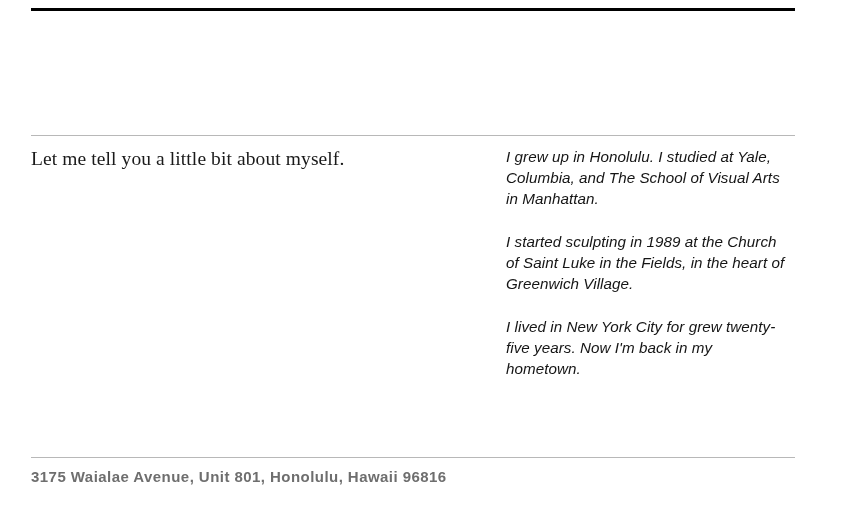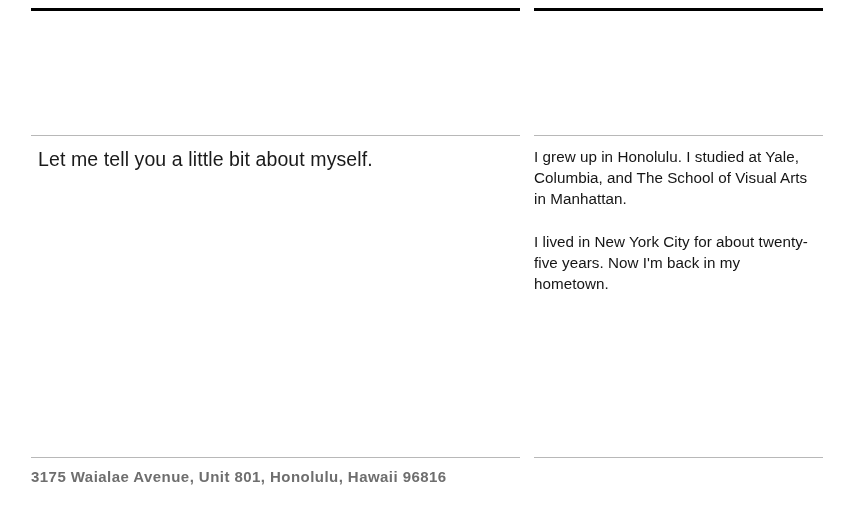--- a/index.html
+++ b/index.html
@@ -22,24 +22,25 @@
   
   .col-left {
     position: absolute;
     left: 31px;
     top: 0;
     width: 489px;
     height: 525px;
   }
   .col-right {
     position: absolute;
-    left: 534px;
+    left: 506px;
     top: 0;
     width: 289px;
     height: 368px;
+    font-style: italic;
   }
   
   .rule-top {
     position: absolute;
     top: 8px;
     left: 0;
     height: 0;
     border-top: 3px solid #000000;
   }
   .col-left .rule-top { width: 489px; }
@@ -64,27 +65,28 @@
     height: 0;
     border-top: 1px solid #b8b8b8;
   }
   .col-left .rule-bottom { width: 489px; }
   .col-right .rule-bottom { width: 289px; }
 
   
   .headline {
     position: absolute;
     top: 146px;
-    left: 7px;
+    left: 0;
     width: 480px;
     font-size: 19.5px;
     line-height: 26px;
     font-weight: 400;
     color: #1a1a1a;
     letter-spacing: 0.1px;
+    font-family: Liberation Serif, serif;
   }
 
   
   .body-copy {
     position: absolute;
     top: 146px;
     left: 0;
     width: 285px;
   }
   .body-copy p {
@@ -123,18 +125,19 @@
     <div class="headline">Let me tell you a little bit about myself.</div>
     <div class="rule-bottom"></div>
     <div class="footer-text">3175 Waialae Avenue, Unit 801, Honolulu, Hawaii  96816</div>
   </div>
 
   <div class="col-right">
     <div class="rule-top"></div>
     <div class="rule-mid"></div>
     <div class="body-copy">
       <p>I grew up in Honolulu. I studied at Yale, Columbia, and The School of Visual Arts in Manhattan.</p>
-      <p>I lived in New York City for about twenty-five years. Now I'm back in my hometown.</p>
+      <p>I started sculpting in 1989 at the Church of Saint Luke in the Fields, in the heart of Greenwich Village.</p>
+      <p>I lived in New York City for grew twenty-five years. Now I'm back in my hometown.</p>
     </div>
     <div class="rule-bottom"></div>
   </div>
 
 </div>
 
 </body></html>

